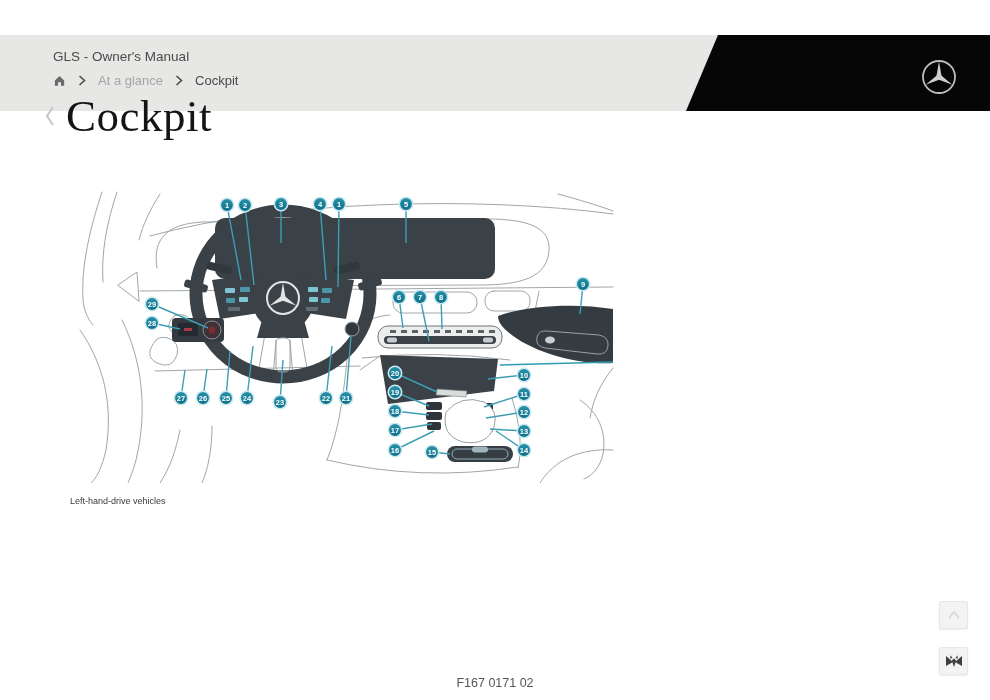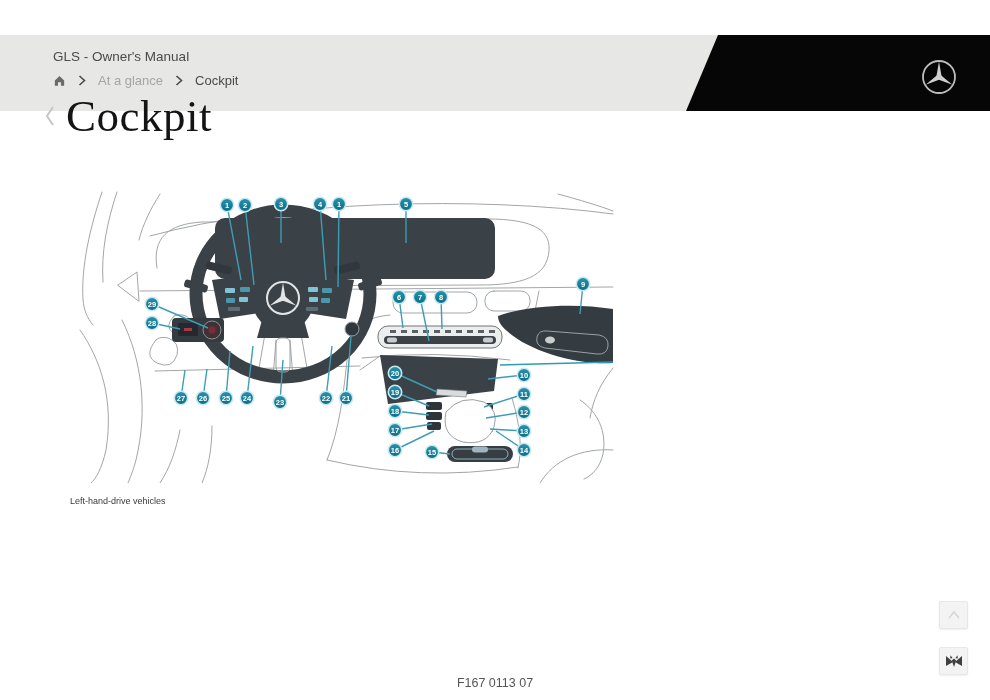--- a/index.html
+++ b/index.html
@@ -362,21 +362,21 @@
         </g>
         <g>
           <circle cx="464" cy="262" r="6.7" fill="url(#calloutGrad)" stroke="#c9e8f0" stroke-width="1.6"></circle>
           <text x="464" y="264.7" text-anchor="middle" font-size="7.5" font-weight="bold" fill="#ffffff" font-family="&quot;Liberation Sans&quot;, sans-serif">14</text>
         </g>
       </g>
   </svg>
   <div class="figure-caption">Left-hand-drive vehicles</div>
 </div>
 
-<div class="figure-code">F167 0113 07</div>
+<div class="figure-code">F167 0171 02</div>
 
 <button class="fab fab-top">
   <span style="display:flex;">
     <svg width="14" height="12" viewBox="0 0 14 12">
         <polyline points="2,9 7,3 12,9" fill="none" stroke="#d6d6d6" stroke-width="1.6"></polyline>
       </svg>
   </span>
 </button>
 <button class="fab fab-feedback">
   <span style="display:flex;">

